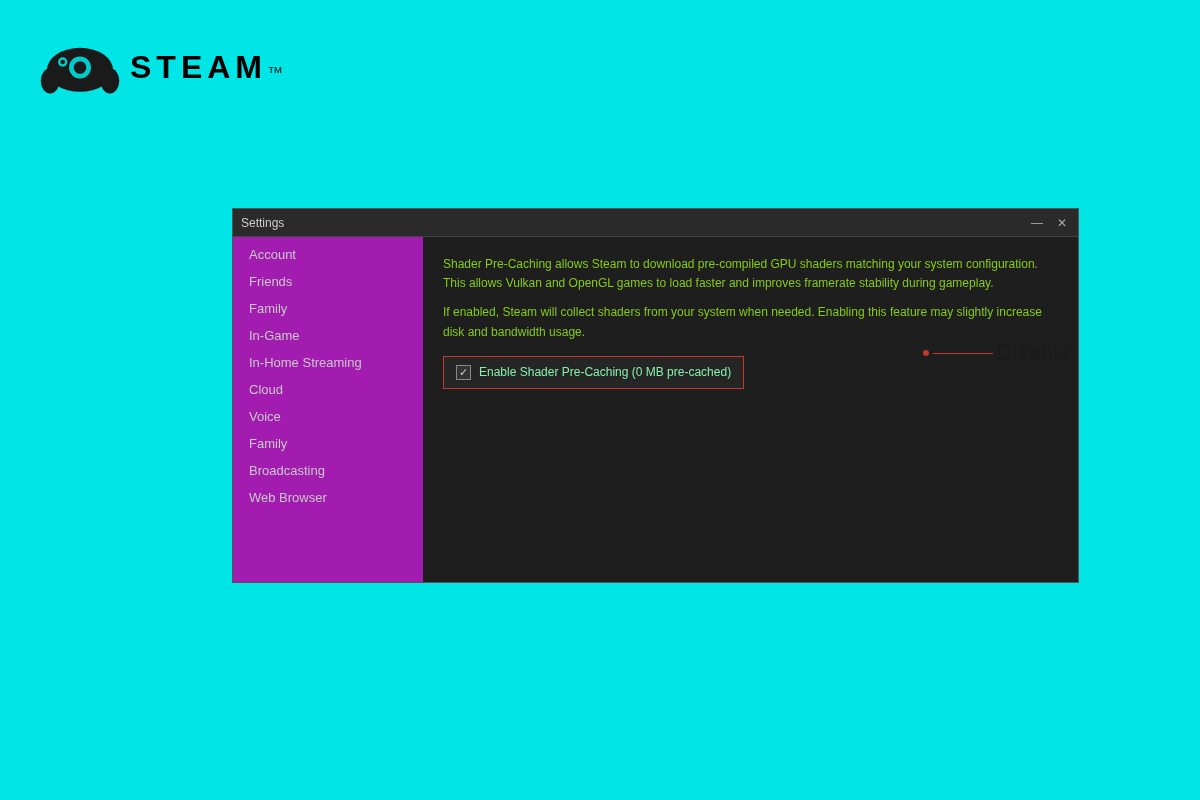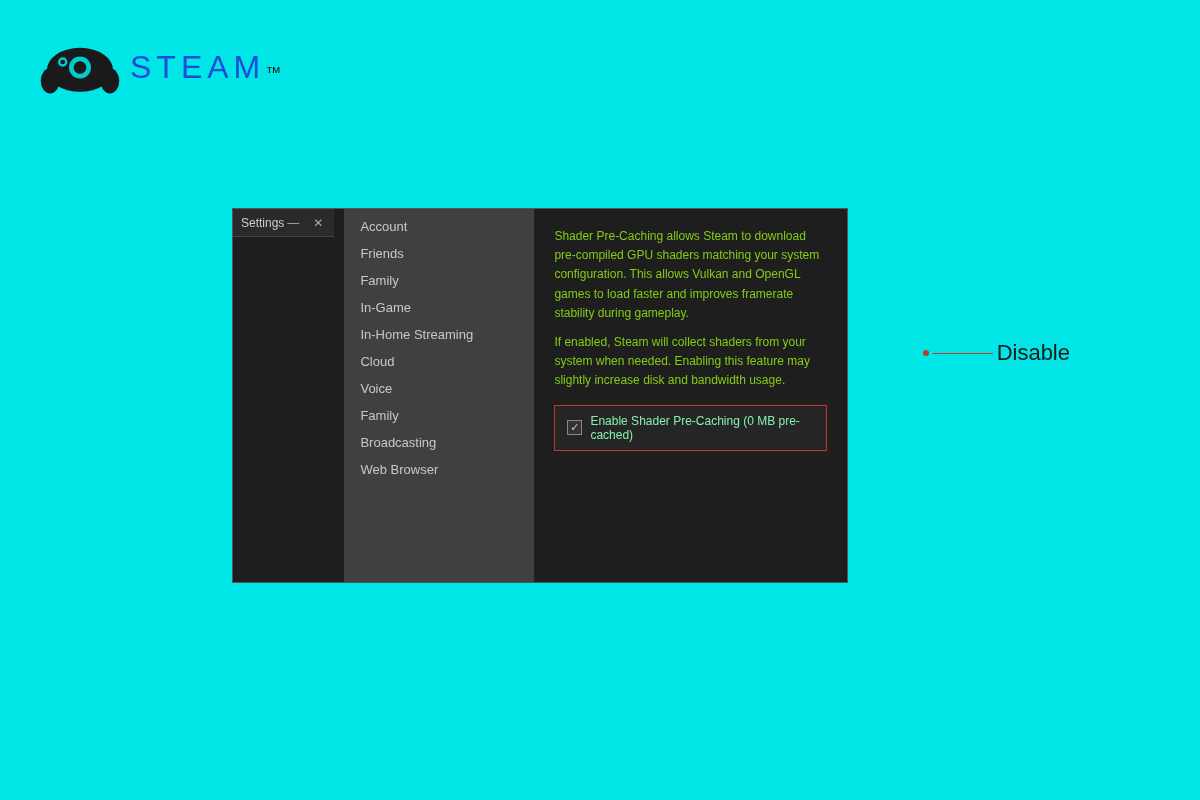--- a/index.html
+++ b/index.html
@@ -26,26 +26,26 @@
     .steam-logo-icon {
       width: 80px;
       height: 55px;
     }
 
     
     .settings-window {
       position: absolute;
       top: 208px;
       left: 232px;
-      width: 616px;
+      width: 847px;
       height: 375px;
       background-color: #1e1e1e;
       border: 1px solid #555;
       display: flex;
-      flex-direction: row;
+      flex-direction: column;
     }
 
     .title-bar {
       background-color: #2a2a2a;
       height: 28px;
       display: flex;
       align-items: center;
       justify-content: space-between;
       padding: 0 8px;
       border-bottom: 1px solid #444;
@@ -74,25 +74,24 @@
 
     .window-body {
       display: flex;
       flex: 1;
       overflow: hidden;
     }
 
     
     .sidebar {
       width: 190px;
-      background-color: #404040;
+      background-color: #a21caf;
       flex-shrink: 0;
       overflow-y: auto;
       padding-top: 4px;
-      margin-left: 10px;
     }
 
     .sidebar-item {
       padding: 6px 16px;
       color: #c8c8c8;
       font-size: 13px;
       cursor: pointer;
       white-space: nowrap;
     }
 
@@ -192,21 +191,21 @@
       <ellipse cx="88" cy="52" rx="12" ry="16" fill="#1a1a1a"></ellipse>
 
       <circle cx="50" cy="35" r="14" fill="#00cccc"></circle>
       <circle cx="50" cy="35" r="8" fill="#1a1a1a"></circle>
 
       <circle cx="28" cy="28" r="6" fill="#00cccc"></circle>
       <circle cx="28" cy="28" r="3" fill="#1a1a1a"></circle>
     </g>
   </svg>
   <div>
-    <span style="font-size:32px;font-weight:400;color:#1d4ed8;letter-spacing:5px;font-family:'Arial Black',Arial,sans-serif;">STEAM</span><span style="font-size:16px;color:#1a1a1a;">™</span>
+    <span style="font-size:32px;font-weight:700;color:#000000;letter-spacing:5px;font-family:'Arial Black',Arial,sans-serif;">STEAM</span><span style="font-size:16px;color:#1a1a1a;">™</span>
   </div>
 </div>
 
 <div class="settings-window">
 
   <div class="title-bar">
     <span class="title-bar-title">Settings</span>
     <div class="title-bar-controls">
       <button class="title-bar-btn">—</button>
       <button class="title-bar-btn">✕</button>

